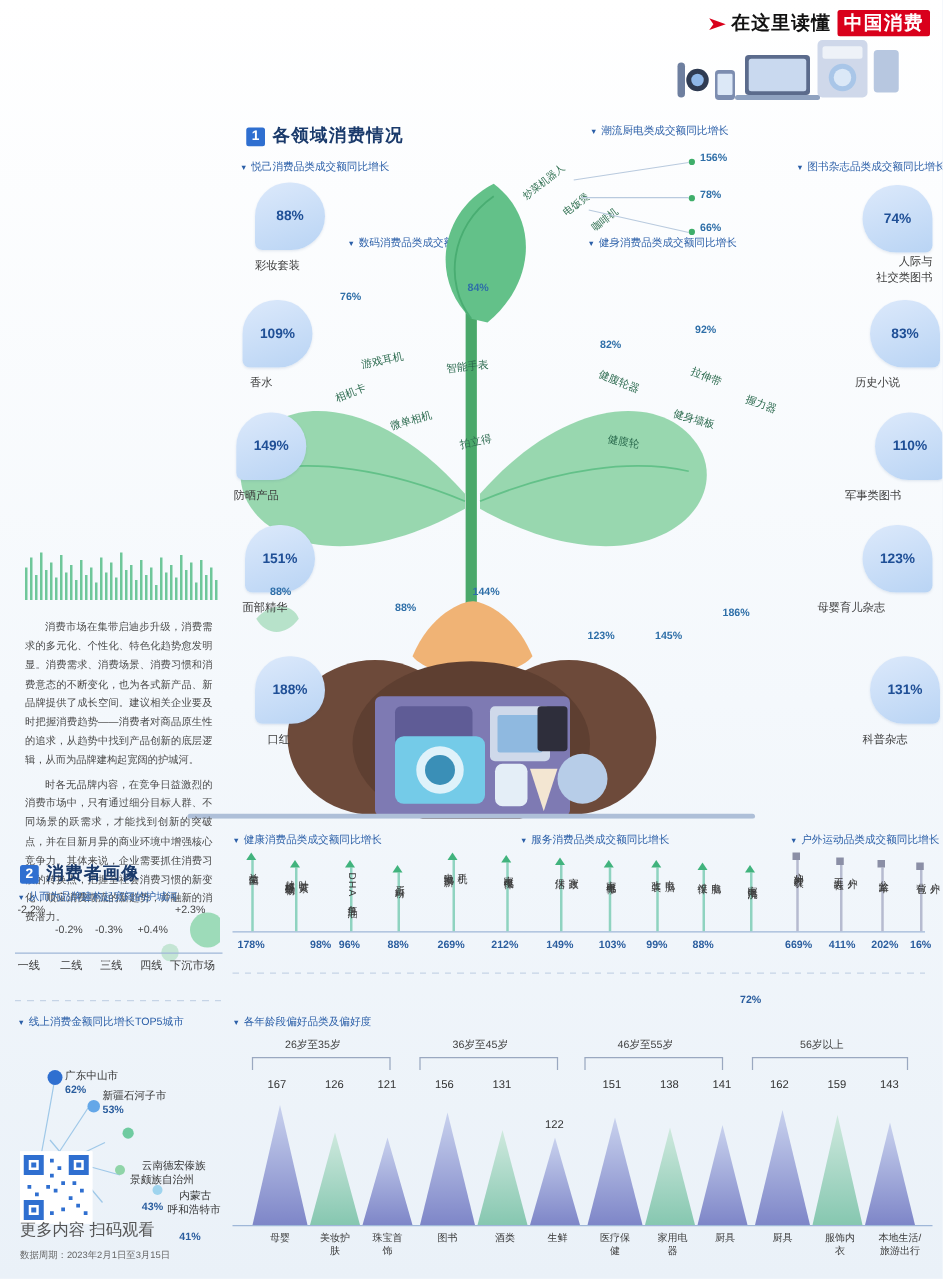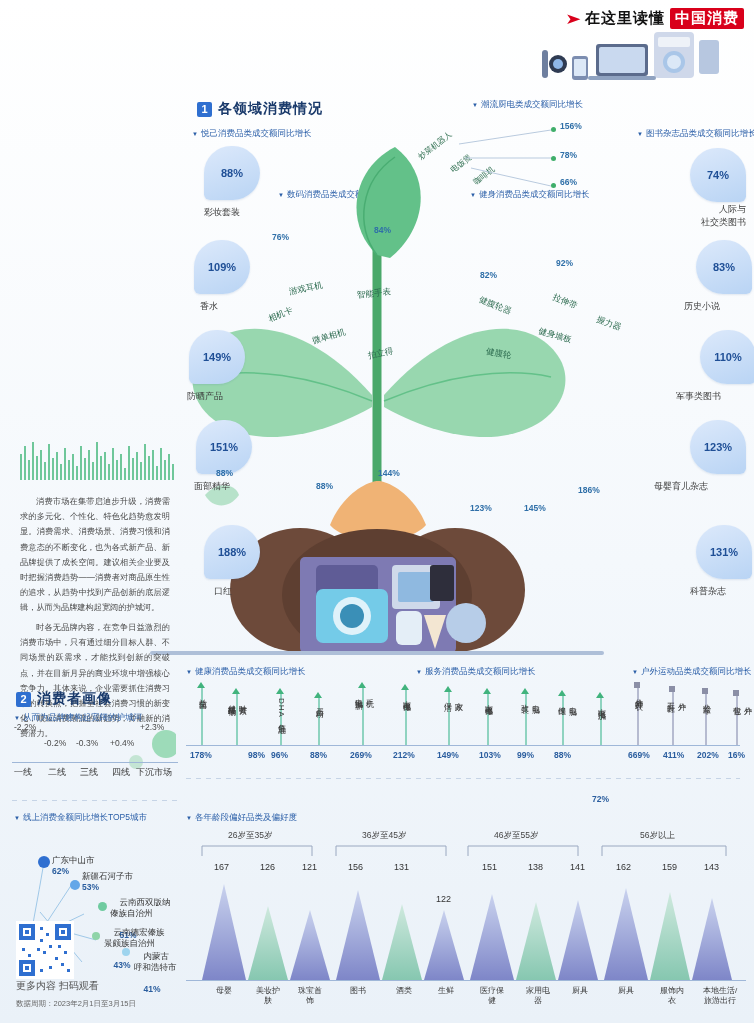--- a/index.html
+++ b/index.html
@@ -67,21 +67,21 @@
   .city{position:absolute;font-size:8.5px;color:#333;white-space:nowrap;line-height:1.3;}
   .city b{font-weight:bold;color:#2a5d9e;font-size:8.5px;}
   .cdot{position:absolute;border-radius:50%;}
 
   
   .ag-group{position:absolute;font-size:8.5px;color:#444;}
   .ag-val{position:absolute;font-size:9px;color:#333;}
   .ag-lab{position:absolute;font-size:8px;color:#3a3a3a;width:24px;text-align:center;line-height:1.25;}
 
   .qr{position:absolute;left:16px;bottom:44px;width:58px;height:58px;background:#fff;}
-  .qr-cap{position:absolute;left:16px;bottom:30px;font-size:10px;color:#555;}
+  .qr-cap{position:absolute;left:16px;bottom:30px;font-size:13px;color:#555;}
   .foot{position:absolute;left:16px;bottom:14px;font-size:7.5px;color:#666;}
   .divider{position:absolute;height:1px;background:repeating-linear-gradient(90deg,#c6d4e6 0 5px,transparent 5px 10px);}
 </style>
 </head>
 <body>
 
 <div class="page">
 
   <div class="banner">
     <span class="arrow">➤</span>
@@ -414,25 +414,20 @@
   <div class="city" style="left:52px;top:855px;">
     <span>广东中山市</span><br>
     <b>62%</b>
   </div>
   <div class="cdot" style="left:70px;top:880px;width:10px;height:10px;background:#64a7e8;"></div>
   <div class="city" style="left:82px;top:871px;">
     <span>新疆石河子市</span><br>
     <b>53%</b>
   </div>
   <div class="cdot" style="left:98px;top:902px;width:9px;height:9px;background:#6fcba0;"></div>
-  <div class="city" style="left:110px;top:886px;white-space:pre;">
-    <span>云南西双版纳
-傣族自治州</span><br>
-    <b>51%</b>
-  </div>
   <div class="cdot" style="left:92px;top:932px;width:8px;height:8px;background:#8fd4a8;"></div>
   <div class="city" style="left:104px;top:916px;white-space:pre;">
     <span>云南德宏傣族
 景颇族自治州</span><br>
     <b>43%</b>
   </div>
   <div class="cdot" style="left:122px;top:948px;width:8px;height:8px;background:#9ed4ee;"></div>
   <div class="city" style="left:134px;top:940px;white-space:pre;">
     <span>内蒙古
 呼和浩特市</span><br>

